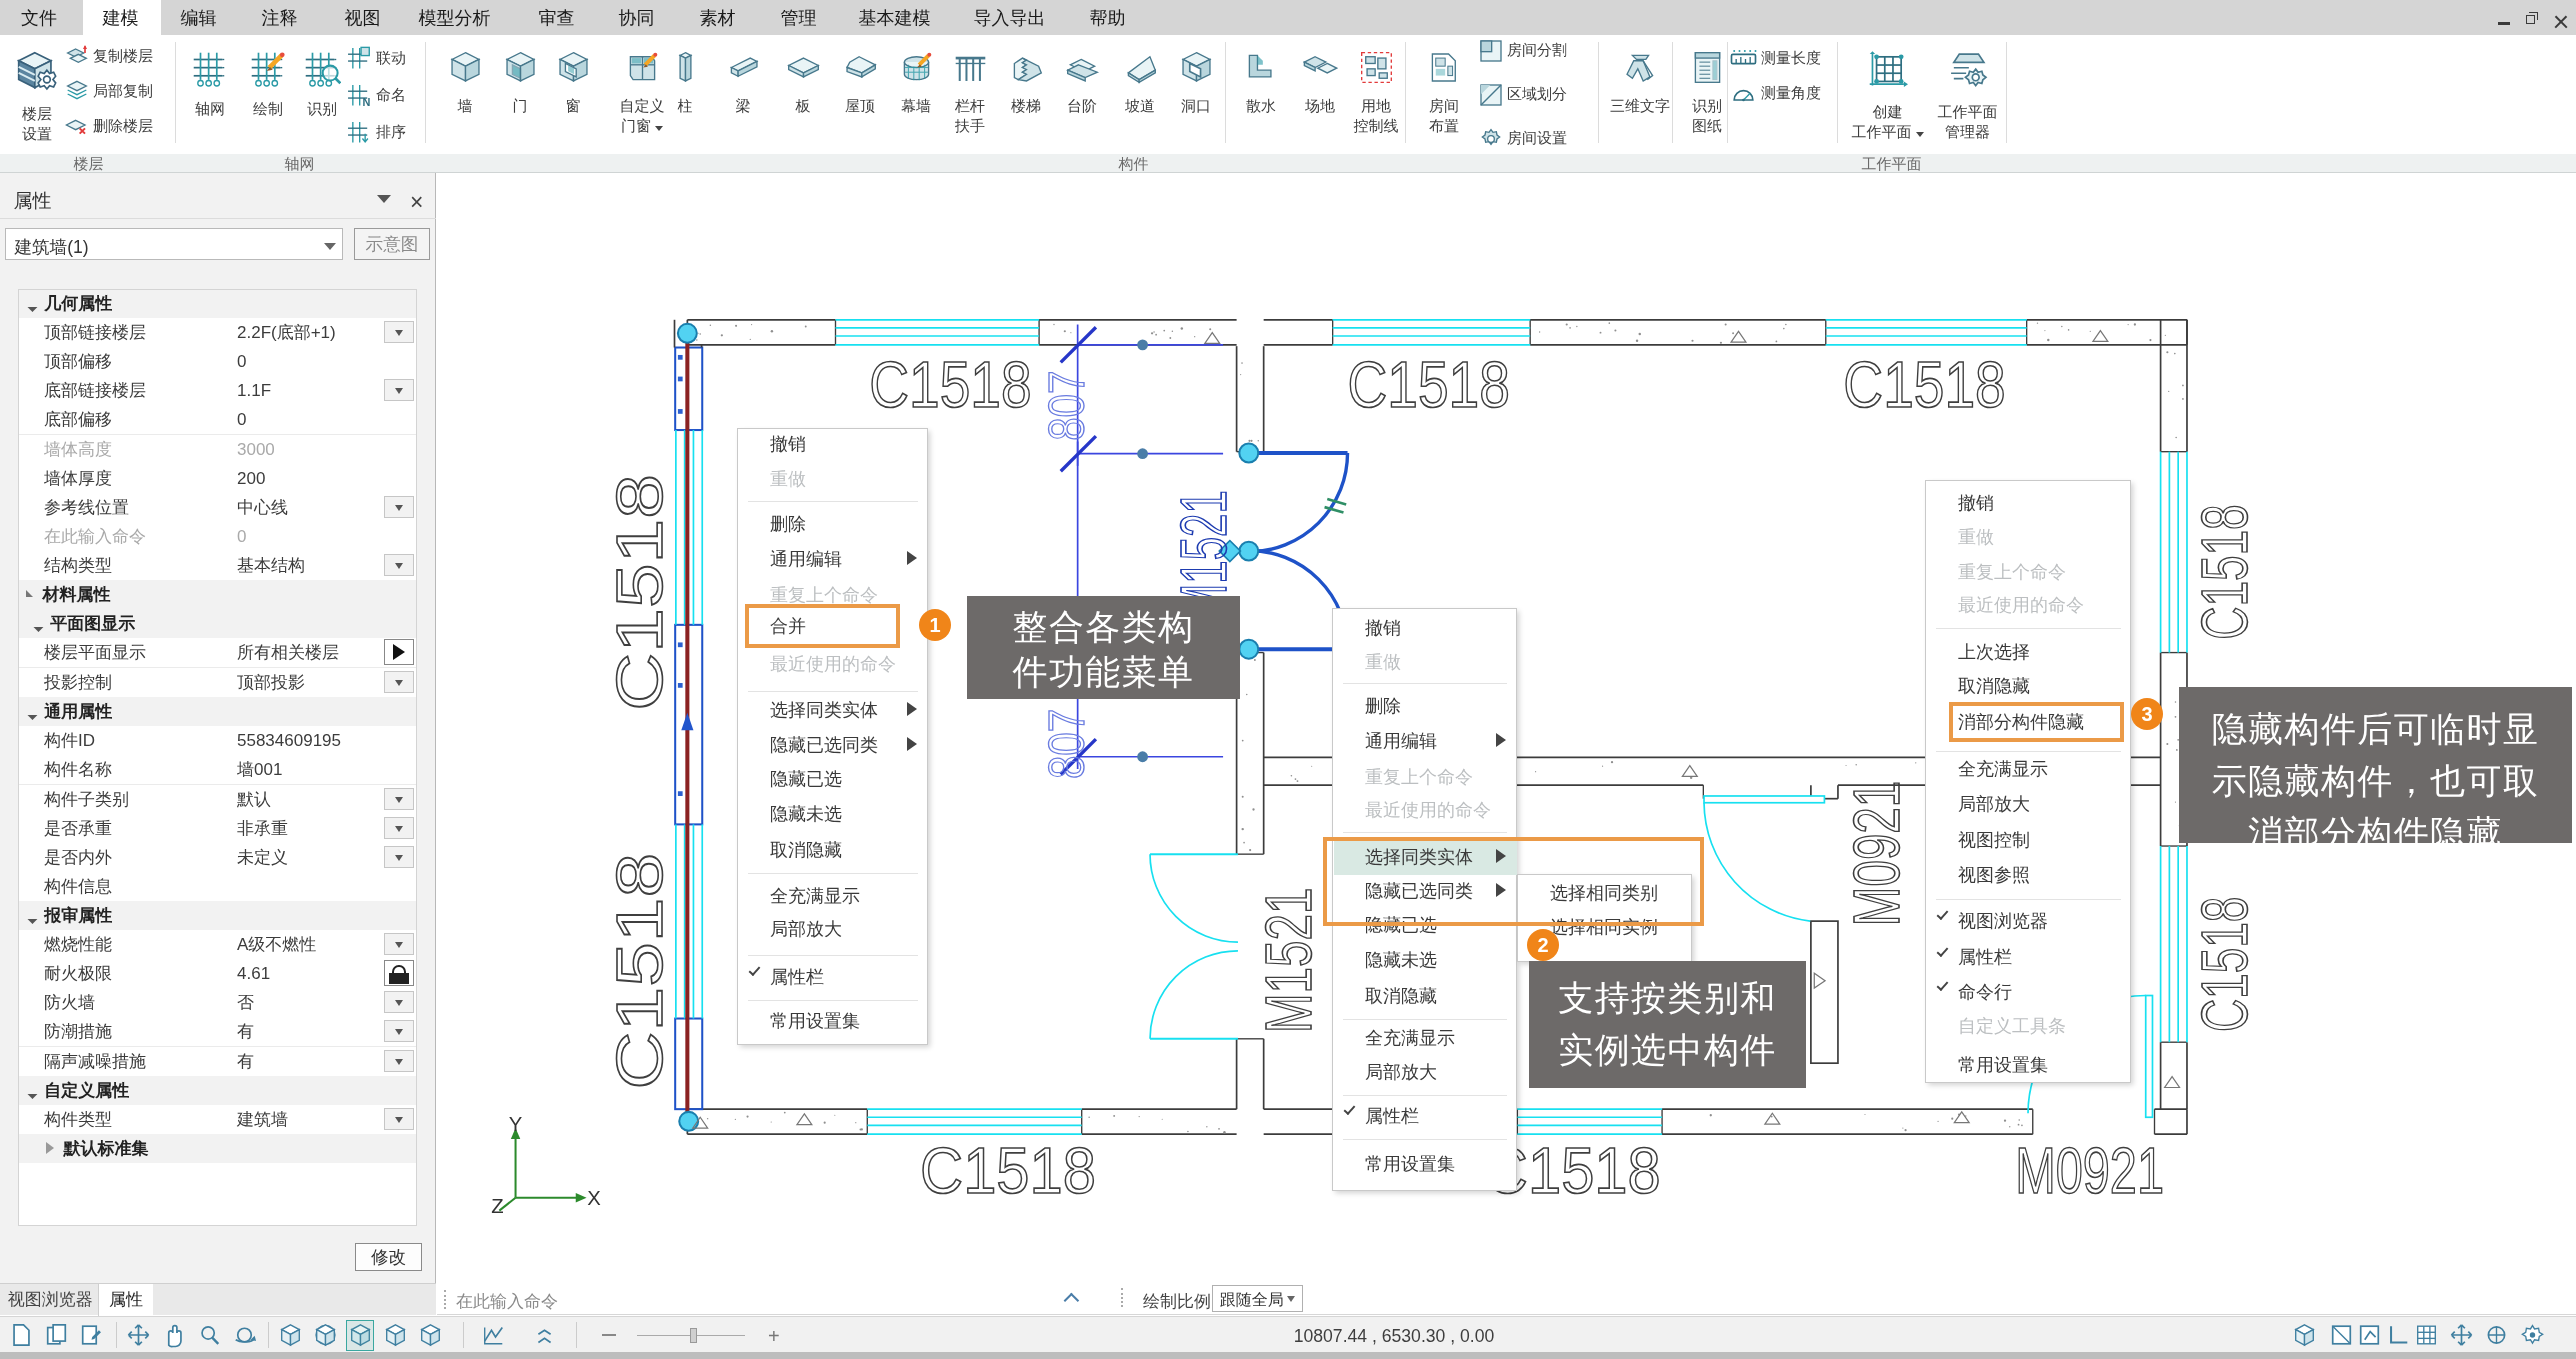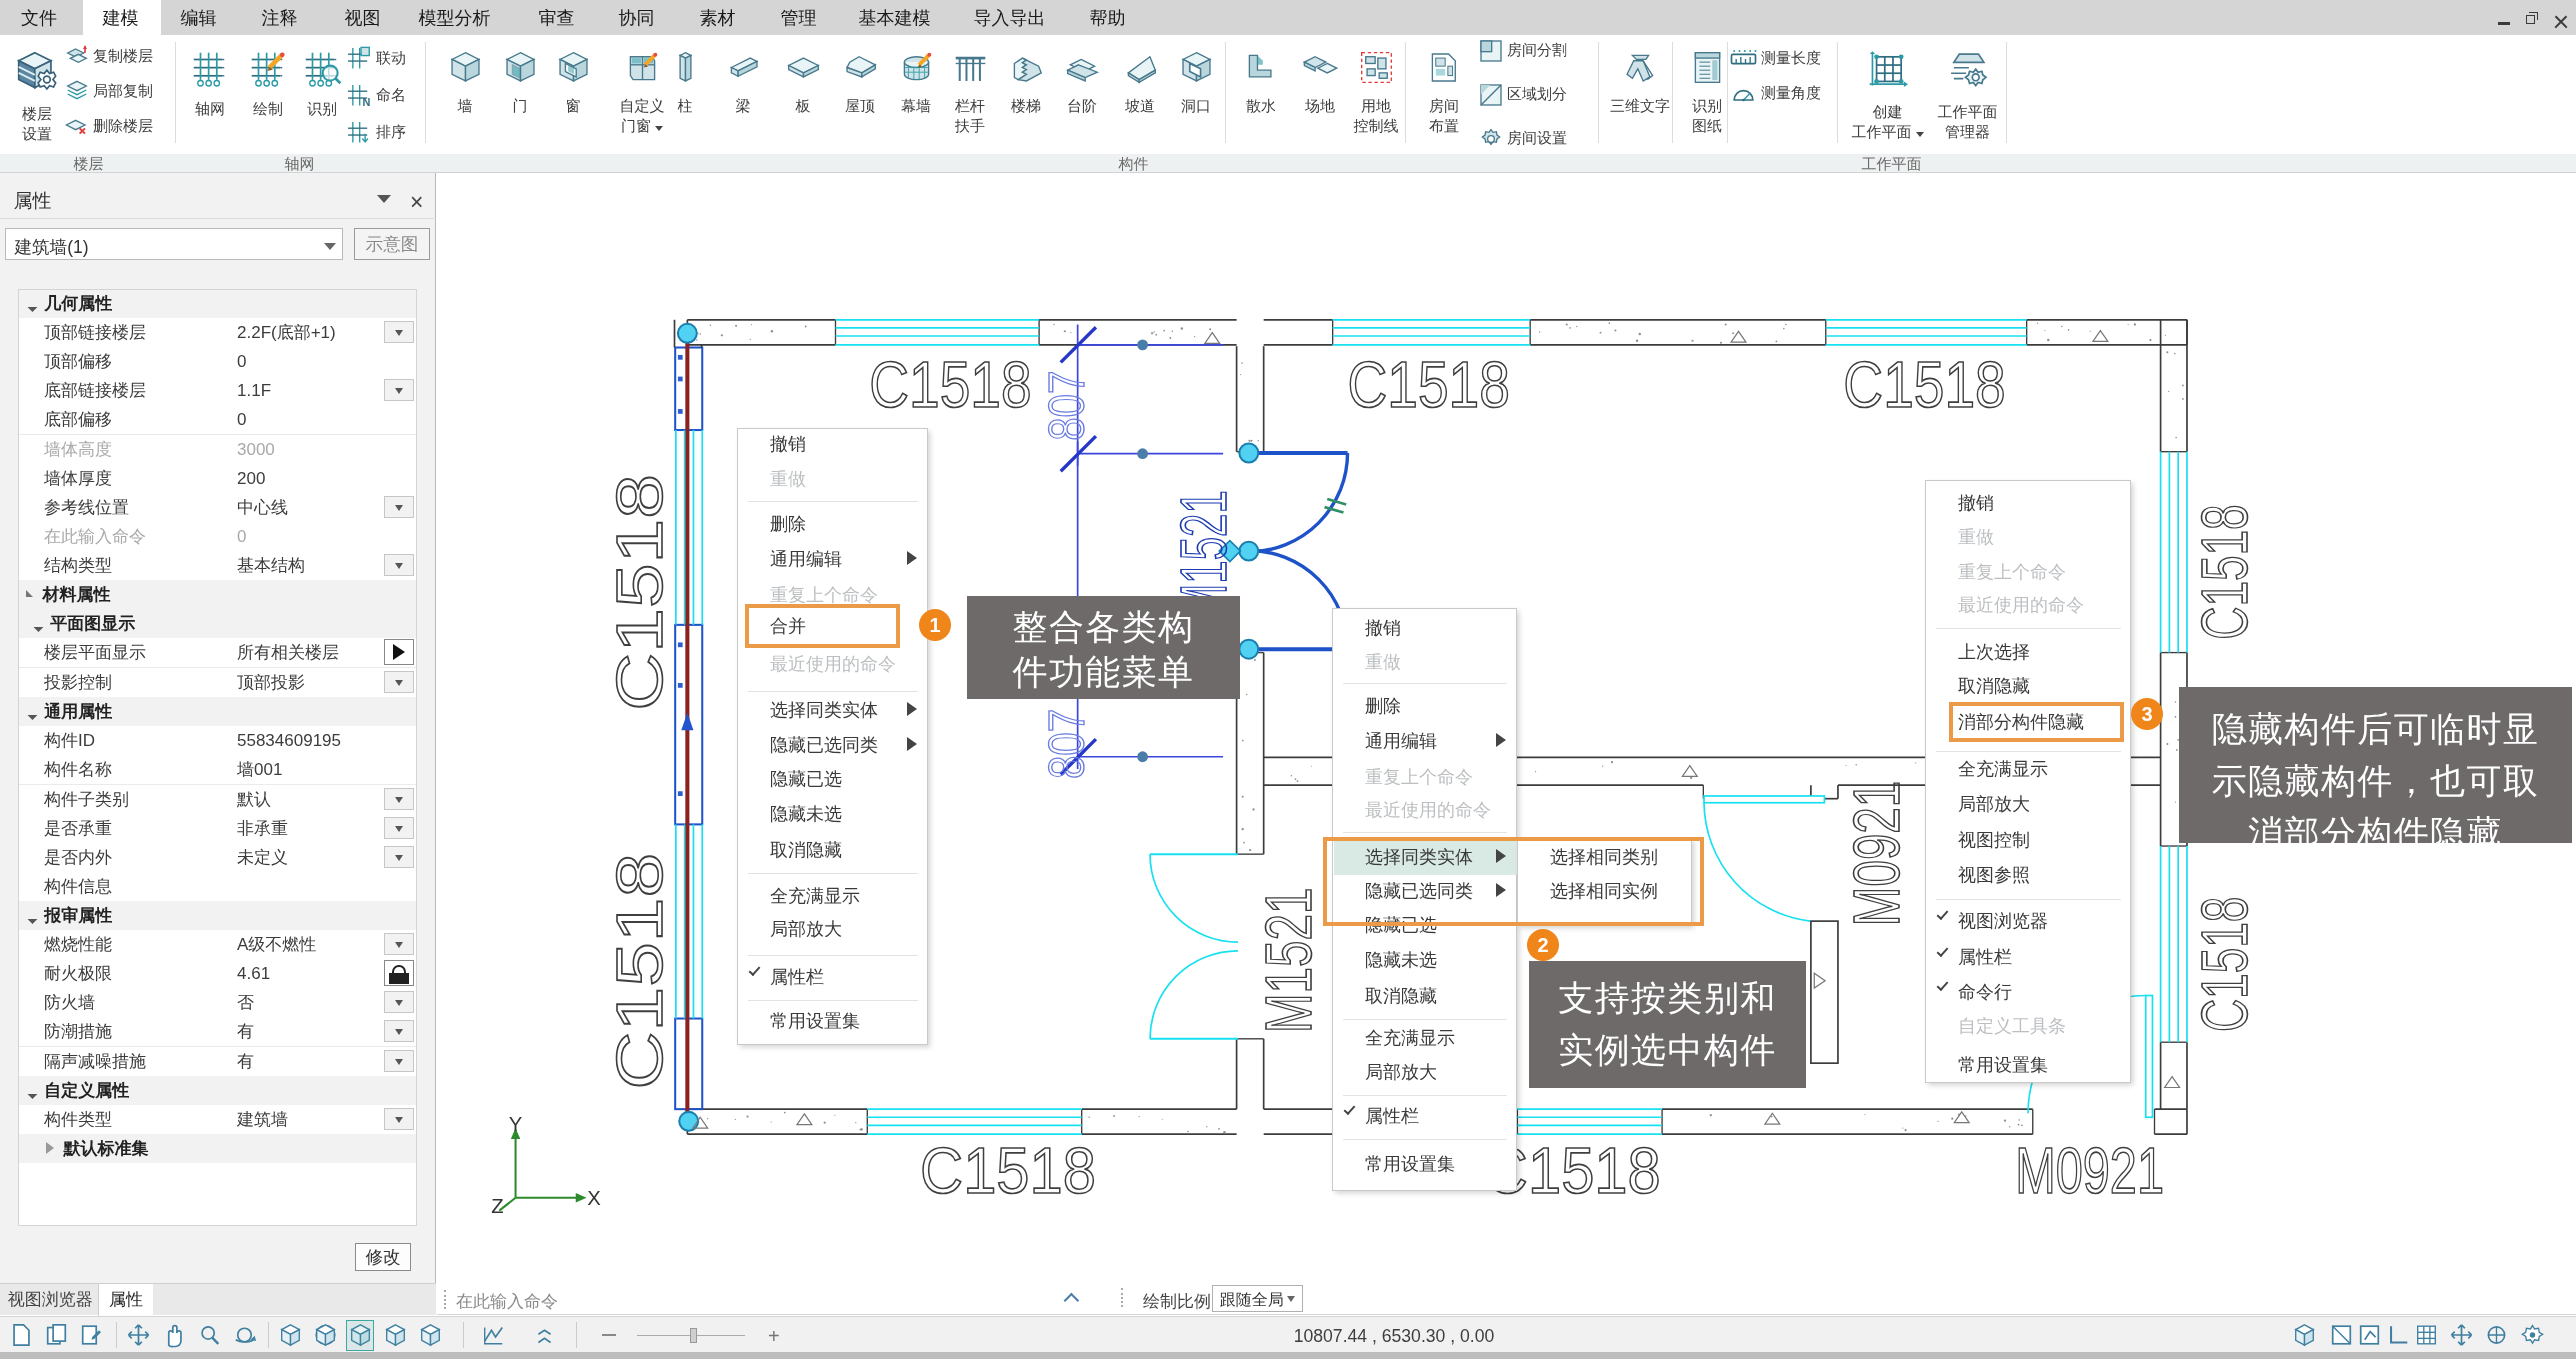--- a/index.html
+++ b/index.html
@@ -545,21 +545,21 @@
     </div>
 <div class="phead" style="top:903px;padding-left:0px"><span style="display:inline-block;width:0;height:0;border-left:7.4px solid transparent;border-top:7.4px solid transparent;border-right:7.4px solid #555;vertical-align:middle;margin:0 6.8px 0 5.4px;transform:rotate(45deg)"></span>自定义属性</div>
 <div class="prow" style="top:932px">
       <div class="pname ">构件类型</div>
       <div class="pval ">建筑墙</div>
       <div class="pdd"><span style="display:inline-block;width:0;height:0;border-left:4.7px solid transparent;border-right:4.7px solid transparent;border-top:6px solid #555;margin-top:7.4px"></span></div>
     </div>
 <div class="phead" style="top:961px;padding-left:20px"><span style="display:inline-block;width:0;height:0;border-top:6.8px solid transparent;border-bottom:6.8px solid transparent;border-left:8px solid transparent;border-left-color:#999;margin:0 9.5px 2.7px 8px;vertical-align:middle"></span>默认标准集</div>
 <div class="abs" style="left:18px;top:990px;width:399px;height:62px;background:#fff"></div>
 <div class="abs" style="left:18px;top:116px;width:399px;height:937px;border:0.7px solid #d4d4d4;pointer-events:none"></div>
-<div class="abs" style="left:355px;top:1070px;width:56px;height:28px;background:#fdfdfd;border:0.7px solid #8a8a8a;font-size:17.6px;color:#333;text-align:center;line-height:27px">修改</div>
+<div class="abs" style="left:355px;top:1070px;width:67px;height:28px;background:#fdfdfd;border:0.7px solid #8a8a8a;font-size:17.6px;color:#333;text-align:center;line-height:27px">修改</div>
 <div class="abs" style="left:0px;top:1110px;width:436px;height:32px;background:#e9e9e9;border-top:0.7px solid #cfcfcf">
       <div class="abs" style="left:2.7px;top:0px;width:96px;height:32px;font-size:17px;color:#444;text-align:center;line-height:32px;border-right:0.7px solid #cfcfcf">视图浏览器</div>
       <div class="abs" style="left:99px;top:0px;width:54px;height:32px;background:#fff;font-size:17px;color:#222;text-align:center;line-height:32px">属性</div>
     </div>
 </div>
 <div id="canvas" class="abs" style="left:437px;top:173px;width:2139px;height:1110px;background:#fff;overflow:hidden">
 <svg width="2139" height="1110" viewBox="646 256 3162 1641" style="position:absolute;left:0;top:0">
 <line x1="1016" y1="473" x2="1235" y2="473" stroke="#3c3c3c" stroke-width="2.5"></line>
 <line x1="1016" y1="510" x2="1235" y2="510" stroke="#3c3c3c" stroke-width="2.5"></line>
 <line x1="1536" y1="473" x2="1828" y2="473" stroke="#3c3c3c" stroke-width="2.5"></line>
@@ -921,21 +921,21 @@
 <div class="ci" style="top:377px">取消隐藏</div>
 <div class="csep" style="top:410px"></div>
 <div class="ci" style="top:419px">全充满显示</div>
 <div class="ci" style="top:453px">局部放大</div>
 <div class="csep" style="top:486px"></div>
 <div class="ci" style="top:497px">属性栏</div>
 <div class="abs" style="left:10.8px;top:497px;width:10.8px;height:6px;border-left:2.4px solid #444;border-bottom:2.4px solid #444;transform:rotate(-48deg)"></div>
 <div class="csep" style="top:530px"></div>
 <div class="ci" style="top:545px">常用设置集</div>
 </div>
-<div class="cmenu" style="left:1517px;top:838px;width:175px;height:88px">
+<div class="cmenu" style="left:1517px;top:874px;width:175px;height:88px">
 <div class="ci" style="top:8px">选择相同类别</div>
 <div class="ci" style="top:42px">选择相同实例</div>
 </div>
 <div class="cmenu" style="left:1925px;top:480px;width:206px;height:603px">
 <div class="ci" style="top:11.5px">撤销</div>
 <div class="ci cid" style="top:46px">重做</div>
 <div class="ci cid" style="top:81px">重复上个命令</div>
 <div class="ci cid" style="top:114px">最近使用的命令</div>
 <div class="csep" style="top:147px"></div>
 <div class="ci" style="top:161px">上次选择</div>

